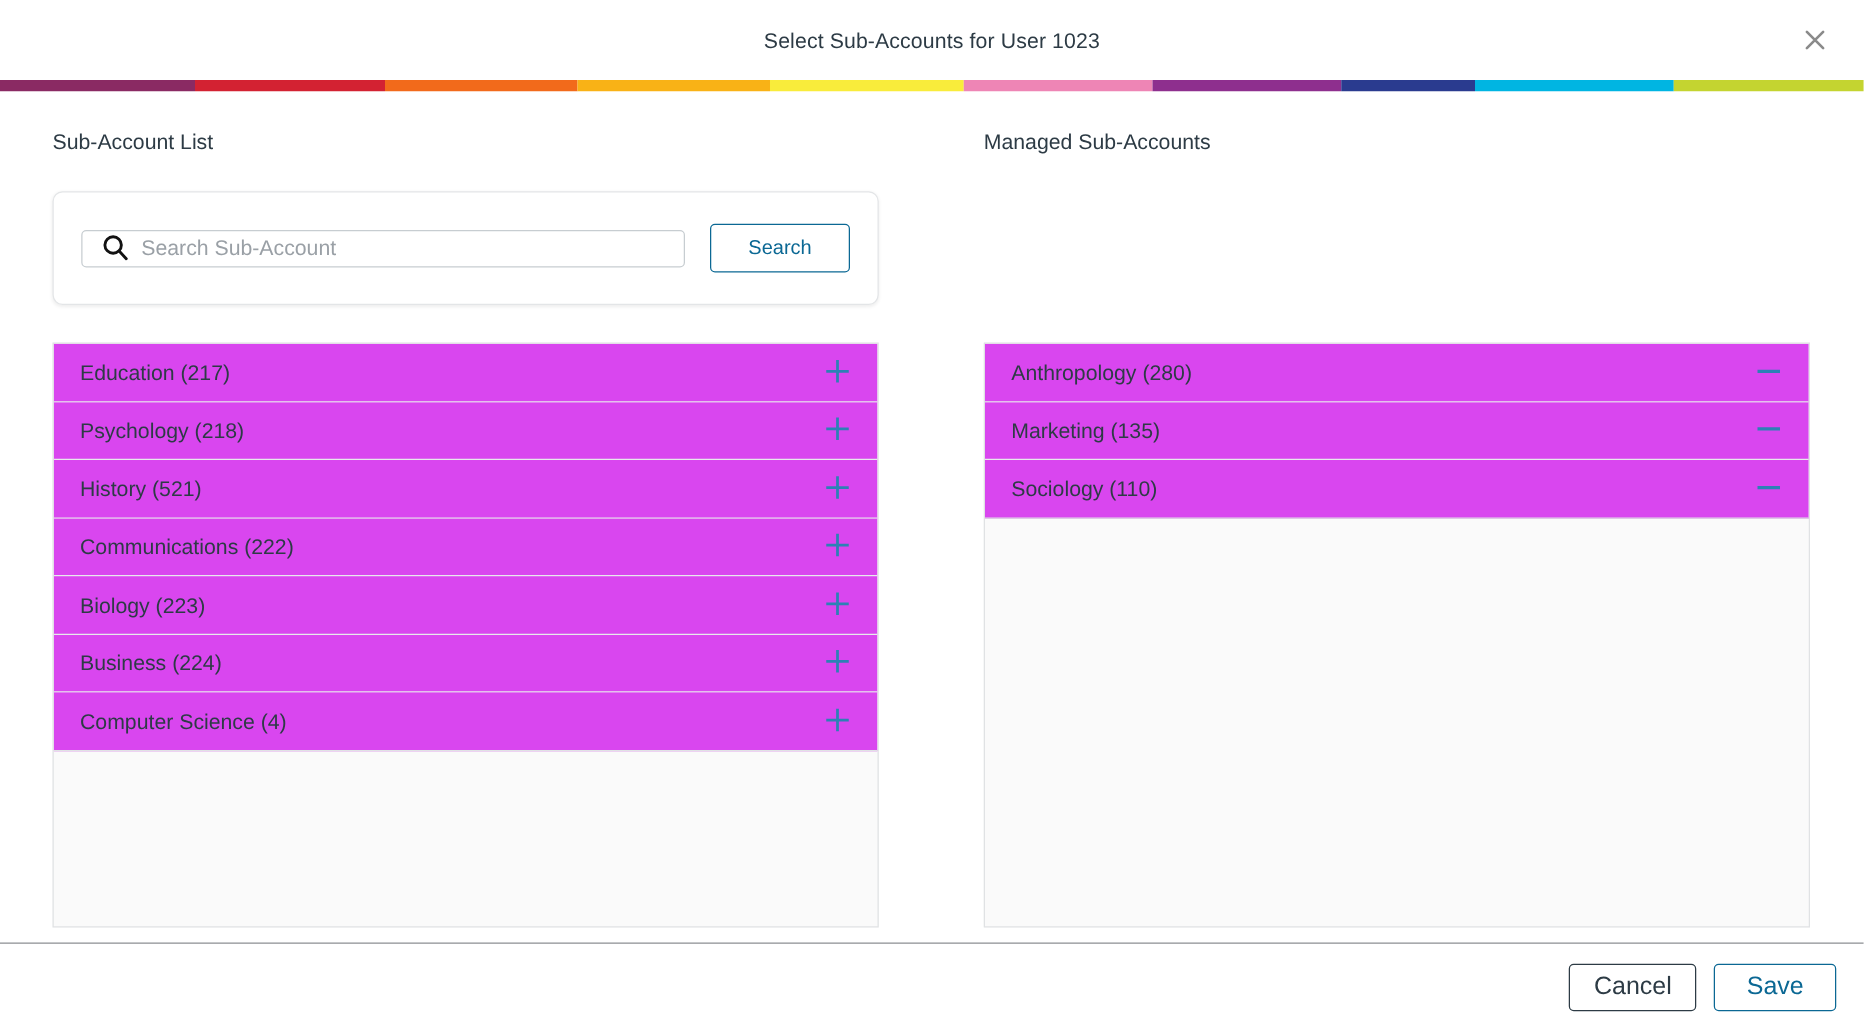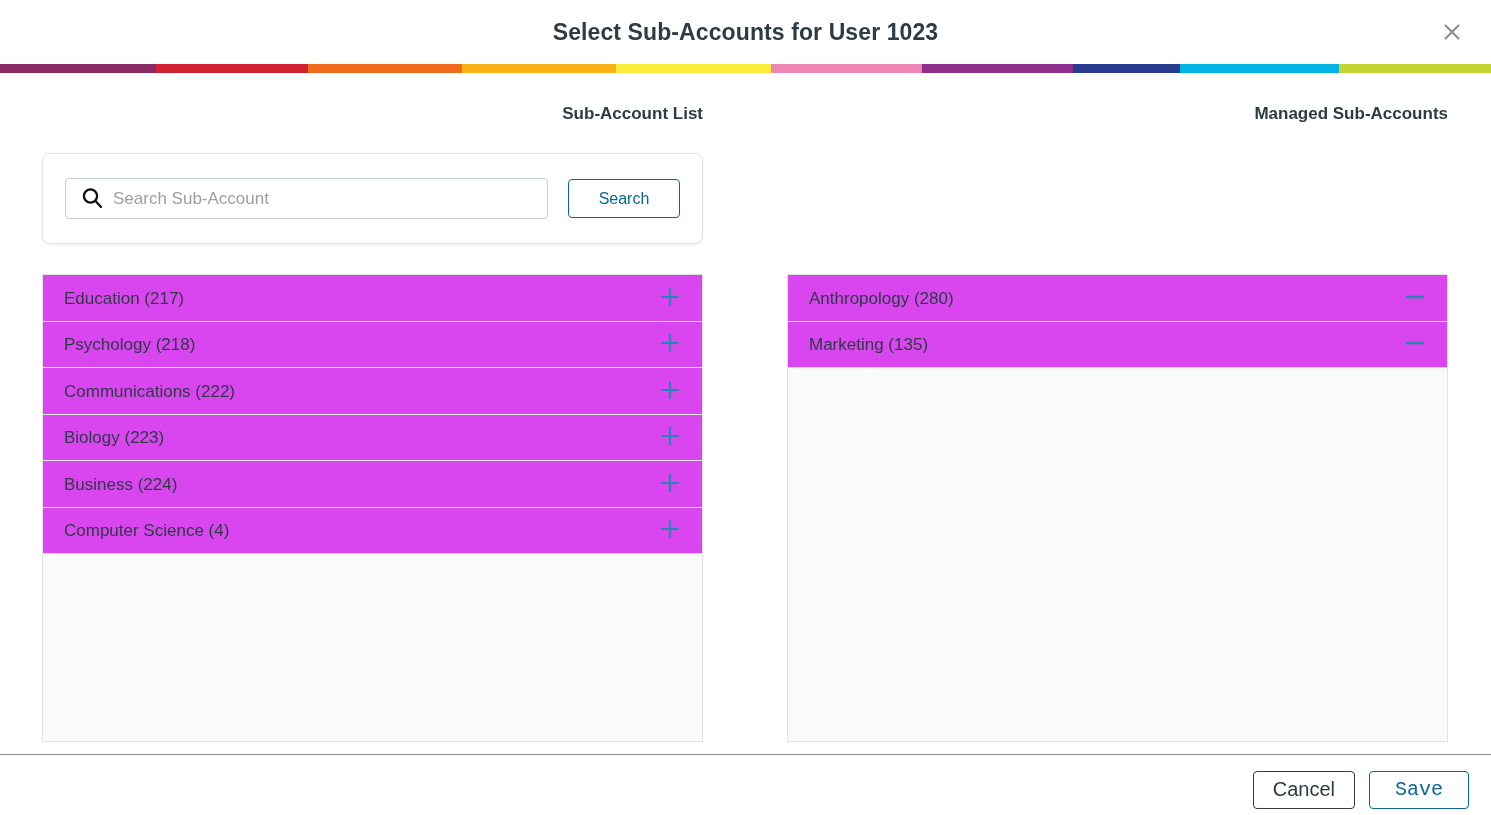--- a/index.html
+++ b/index.html
@@ -19,22 +19,22 @@
   
   .modal-header {
     position: relative;
     height: 64px;
     display: flex;
     align-items: center;
     justify-content: center;
     background: #ffffff;
   }
   .modal-title {
-    font-size: 23px;
-    font-weight: 700;
+    font-size: 17px;
+    font-weight: 400;
     color: #2d3b45;
     letter-spacing: 0.1px;
     line-height: 1;
   }
   .close-button {
     position: absolute;
     right: 18px;
     top: 11px;
     width: 42px;
     height: 42px;
@@ -62,23 +62,23 @@
     padding: 0;
     height: 681px;
     box-sizing: border-box;
   }
   .panel {
     width: 745px;
     box-sizing: border-box;
     padding: 0 42px;
   }
   .panel-heading {
-    text-align: right;
+    text-align: left;
     font-size: 17px;
-    font-weight: 700;
+    font-weight: 400;
     color: #2d3b45;
     margin: 31px 0 15px 0;
     line-height: 1.2;
   }
 
   
   .search-card {
     margin-top: 29px;
     border: 1px solid #e3e5e7;
     border-radius: 8px;
@@ -91,21 +91,21 @@
     height: 91px;
     box-sizing: border-box;
   }
   .search-field {
     flex: 1;
     position: relative;
     display: flex;
     align-items: center;
     border: 1px solid #c7cdd1;
     border-radius: 4px;
-    height: 41px;
+    height: 30px;
     box-sizing: border-box;
     background: #fff;
   }
   .search-icon {
     margin: 0 8px 0 14px;
     display: flex;
     align-items: center;
     justify-content: center;
     flex: 0 0 auto;
   }
@@ -190,21 +190,21 @@
     font-family: "Liberation Sans", sans-serif;
     font-size: 20px;
     border-radius: 4px;
     background: #fff;
     cursor: pointer;
     height: 38px;
     padding: 0 19px;
     box-sizing: border-box;
   }
   .btn-cancel { border: 1.6px solid #2d3b45; color: #2d3b45; }
-  .btn-save { border: 1.6px solid #0b6894; color: #0b6894; padding: 0 25px; font-family: Liberation Mono, monospace; }
+  .btn-save { border: 1.6px solid #0b6894; color: #0b6894; padding: 0 25px; }
 </style>
 </head>
 <body>
 
 <div class="modal-header">
   <div class="modal-title">Select Sub-Accounts for User 1023</div>
   <button class="close-button">
     <span>
       <svg width="20" height="20" viewBox="0 0 20 20" aria-hidden="true">
         <path d="M3.5 3.5 L16.5 16.5 M16.5 3.5 L3.5 16.5" stroke="#8b8b8b" stroke-width="2.1" stroke-linecap="round" fill="none"></path>
@@ -256,20 +256,28 @@
           </div>
           <div class="list-row">
             <span class="list-label">Psychology (218)</span>
             <button class="row-action">
               <span><svg width="24" height="24" viewBox="0 0 24 24" aria-hidden="true">
                   <path d="M12 3 L12 21 M3 12 L21 12" stroke="#2c81b5" stroke-width="2.2" fill="none"></path>
                 </svg></span>
             </button>
           </div>
           <div class="list-row">
+            <span class="list-label">History (521)</span>
+            <button class="row-action">
+              <span><svg width="24" height="24" viewBox="0 0 24 24" aria-hidden="true">
+                  <path d="M12 3 L12 21 M3 12 L21 12" stroke="#2c81b5" stroke-width="2.2" fill="none"></path>
+                </svg></span>
+            </button>
+          </div>
+          <div class="list-row">
             <span class="list-label">Communications (222)</span>
             <button class="row-action">
               <span><svg width="24" height="24" viewBox="0 0 24 24" aria-hidden="true">
                   <path d="M12 3 L12 21 M3 12 L21 12" stroke="#2c81b5" stroke-width="2.2" fill="none"></path>
                 </svg></span>
             </button>
           </div>
           <div class="list-row">
             <span class="list-label">Biology (223)</span>
             <button class="row-action">
@@ -307,20 +315,28 @@
           <div class="list-row">
             <span class="list-label">Anthropology (280)</span>
             <button class="row-action">
               <span><svg width="24" height="24" viewBox="0 0 24 24" aria-hidden="true">
                   <path d="M3 12 L21 12" stroke="#2c81b5" stroke-width="2.6" fill="none"></path>
                 </svg></span>
             </button>
           </div>
           <div class="list-row">
             <span class="list-label">Marketing (135)</span>
+            <button class="row-action">
+              <span><svg width="24" height="24" viewBox="0 0 24 24" aria-hidden="true">
+                  <path d="M3 12 L21 12" stroke="#2c81b5" stroke-width="2.6" fill="none"></path>
+                </svg></span>
+            </button>
+          </div>
+          <div class="list-row">
+            <span class="list-label">Sociology (110)</span>
             <button class="row-action">
               <span><svg width="24" height="24" viewBox="0 0 24 24" aria-hidden="true">
                   <path d="M3 12 L21 12" stroke="#2c81b5" stroke-width="2.6" fill="none"></path>
                 </svg></span>
             </button>
           </div>
         </div>
       <div class="list-filler"></div>
     </div>
   </div>

